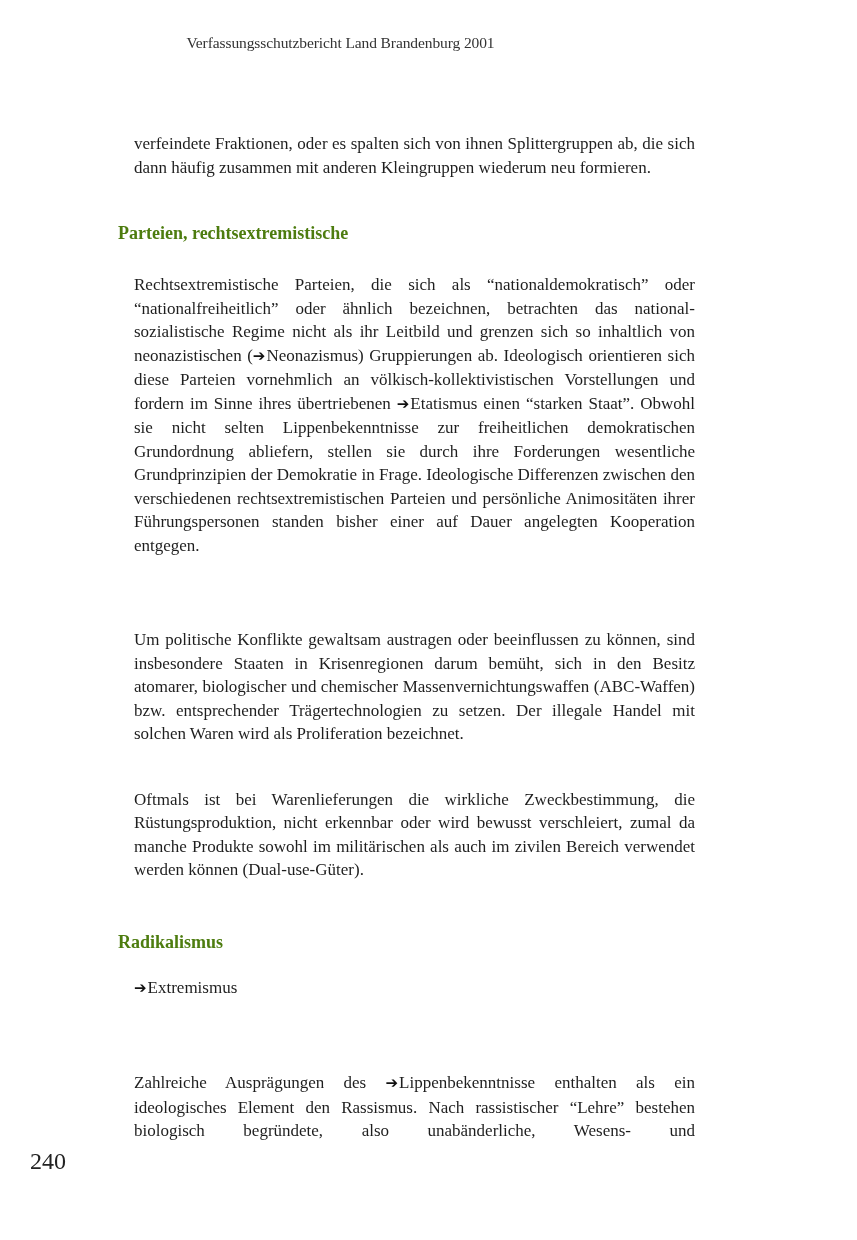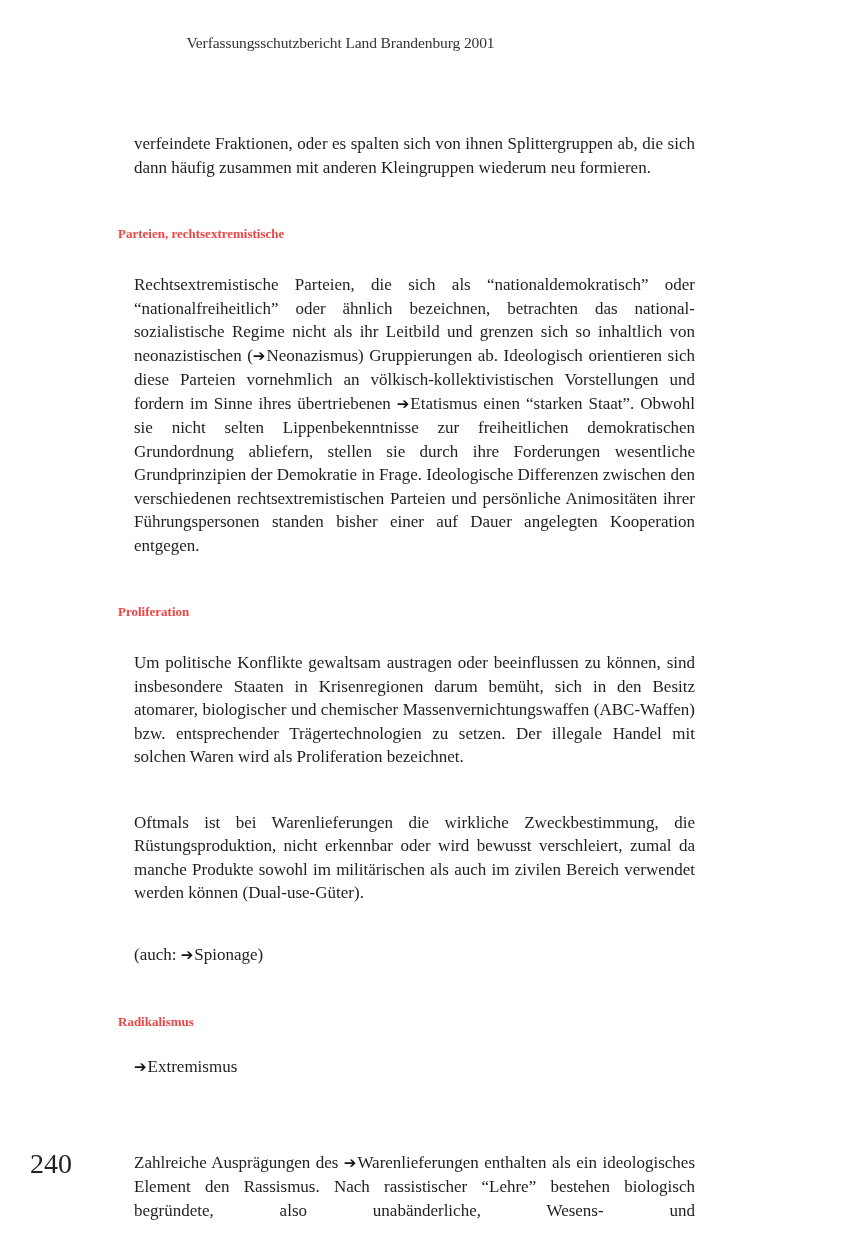--- a/index.html
+++ b/index.html
@@ -3,28 +3,28 @@
   <meta charset="utf-8">
   <style>
     html, body { margin: 0; padding: 0; background: #ffffff; }
     body { width: 857px; height: 1240px; position: relative; overflow: hidden;
            font-family: "Liberation Serif", "DejaVu Serif", serif; color: #1e1e1e; }
     .running-header { position: absolute; top: 34px; left: 0; width: 681px; text-align: center;
            font-size: 15.5px; color: #333; letter-spacing: -0.1px; }
     .content { position: absolute; left: 118px; top: 116px; width: 593px; }
     p { margin: 16px; font-size: 17px; line-height: 23.5px; text-align: justify; hyphens: manual; }
     p.last-line-left { text-align-last: left; }
-    h2 { margin: 0; font-size: 13px; font-weight: bold; line-height: 23px; color: #ef4444; }
+    h2 { margin: 0; font-size: 18px; font-weight: bold; line-height: 23px; color: #4d7c0f; }
     .gap-section { height: 27px; }
     .gap-head { height: 12px; }
     .gap-para { height: 10px; }
     .gap-small { height: 6px; }
     .xref { white-space: nowrap; }
     .arrow { font-family: "DejaVu Sans", sans-serif; font-weight: bold; font-size: 15px; color: #111; margin-right: 1px; }
-    .page-number { position: absolute; left: 30px; top: 1148px; font-size: 28px; color: #222; }
+    .page-number { position: absolute; left: 30px; top: 1148px; font-size: 24px; color: #222; }
   </style>
 </head>
 <body>
 
 <div class="running-header">Verfassungsschutzbericht Land Brandenburg 2001</div>
 
 <div class="content">
 
   <p>verfeindete Fraktionen, oder es spalten sich von ihnen Splittergruppen ab, die sich dann häufig zusammen mit anderen Kleingruppen wiederum neu formieren.</p>
 
@@ -32,39 +32,37 @@
 
   <section>
     <h2>Parteien, rechtsextremistische</h2>
     <div class="gap-head"></div>
     <p><span>Rechtsextremistische Parteien, die sich als “nationaldemokratisch” oder “nationalfreiheitlich” oder ähnlich bezeichnen, betrachten das national-sozialistische Regime nicht als ihr Leitbild und grenzen sich so inhaltlich von neonazistischen (</span><span class="xref"><span class="arrow">➔</span><span>Neonazismus</span></span><span>) Gruppierungen ab. Ideologisch orientieren sich diese Parteien vornehmlich an völkisch-kollektivistischen Vorstellungen und fordern im Sinne ihres übertriebenen </span><span class="xref"><span class="arrow">➔</span><span>Etatismus</span></span><span> einen “starken Staat”. Obwohl sie nicht selten Lippenbekenntnisse zur freiheitlichen demokratischen Grundordnung abliefern, stellen sie durch ihre Forderungen wesentliche Grundprinzipien der Demokratie in Frage. Ideologische Differenzen zwischen den verschiedenen rechtsextremistischen Parteien und persönliche Animositäten ihrer Führungspersonen standen bisher einer auf Dauer angelegten Kooperation entgegen.</span></p>
   </section>
 
   <div class="gap-section"></div>
 
   <section>
-    <h2>Proliferation</h2>
     <div class="gap-head"></div>
     <p>Um politische Konflikte gewaltsam austragen oder beeinflussen zu können, sind insbesondere Staaten in Krisenregionen darum bemüht, sich in den Besitz atomarer, biologischer und chemischer Massenvernichtungswaffen (ABC-Waffen) bzw. entsprechender Trägertechnologien zu setzen. Der illegale Handel mit solchen Waren wird als Proliferation bezeichnet.</p>
     <div class="gap-para"></div>
     <p>Oftmals ist bei Warenlieferungen die wirkliche Zweckbestimmung, die Rüstungsproduktion, nicht erkennbar oder wird bewusst verschleiert, zumal da manche Produkte sowohl im militärischen als auch im zivilen Bereich verwendet werden können (Dual-use-Güter).</p>
     <div class="gap-small"></div>
-    <p class="last-line-left"><span>(auch: </span><span class="xref"><span class="arrow">➔</span><span>Spionage</span></span><span>)</span></p>
   </section>
 
   <div class="gap-section"></div>
 
   <section>
     <h2>Radikalismus</h2>
     <div class="gap-small"></div>
     <p class="last-line-left"><span class="xref"><span class="arrow">➔</span><span>Extremismus</span></span></p>
   </section>
 
   <div class="gap-section"></div>
 
   <section>
     <div class="gap-head"></div>
-    <p style="text-align-last: justify;"><span>Zahlreiche Ausprägungen des </span><span class="xref"><span class="arrow">➔</span><span>Warenlieferungen</span></span><span> enthalten als ein ideologisches Element den Rassismus. Nach rassistischer “Lehre” bestehen biologisch begründete, also unabänderliche, Wesens- und</span></p>
+    <p style="text-align-last: justify;"><span>Zahlreiche Ausprägungen des </span><span class="xref"><span class="arrow">➔</span><span>Lippenbekenntnisse</span></span><span> enthalten als ein ideologisches Element den Rassismus. Nach rassistischer “Lehre” bestehen biologisch begründete, also unabänderliche, Wesens- und</span></p>
   </section>
 
 </div>
 
 <div class="page-number">240</div>
 
 </body></html>

